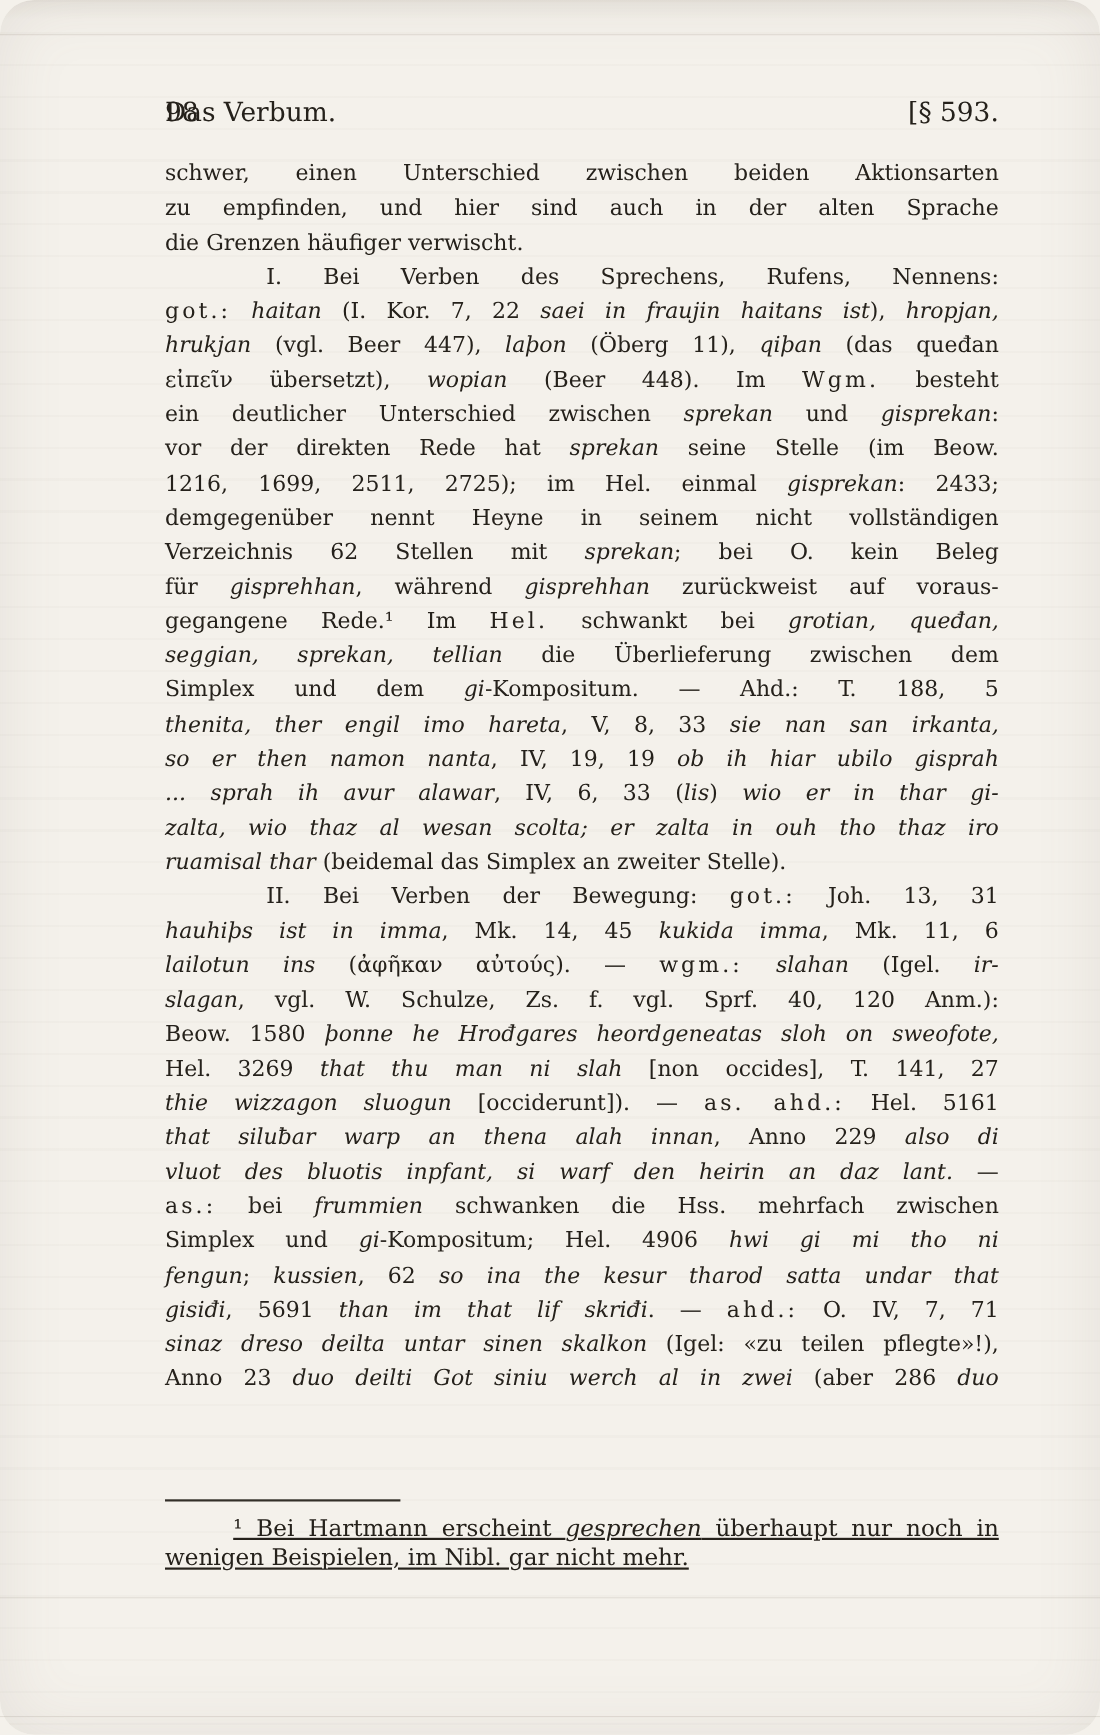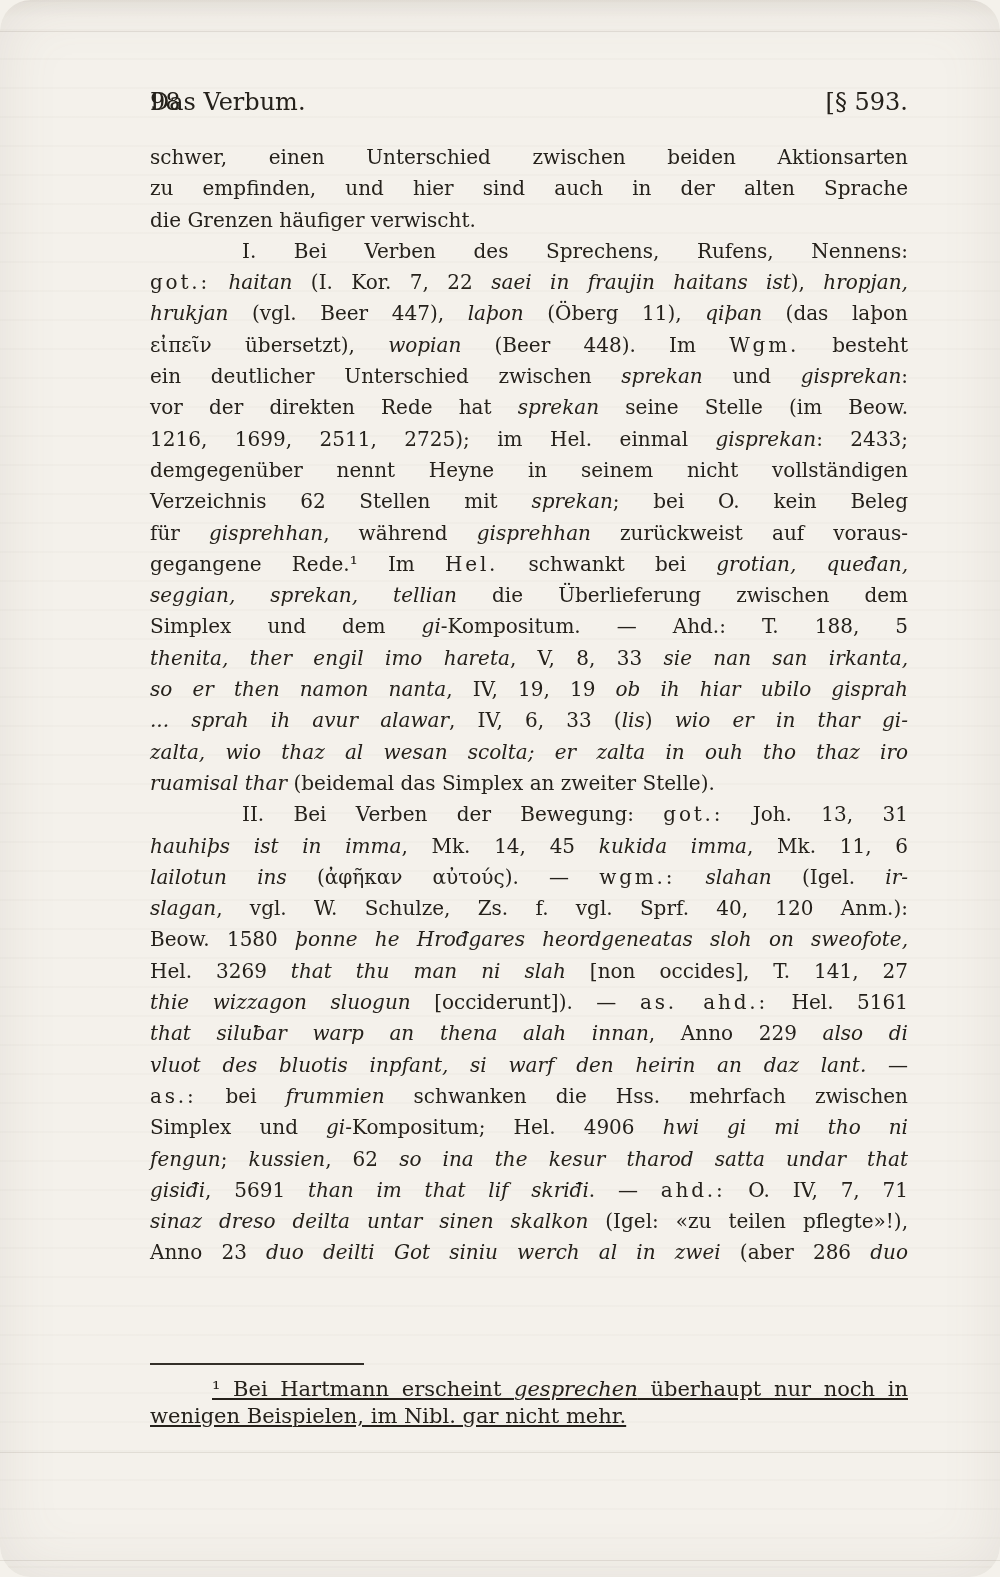--- a/index.html
+++ b/index.html
@@ -56,21 +56,21 @@
     <span class="runtitle">Das Verbum.</span>
     <span class="sectref">[§ 593.</span>
   </div>
 
   <div class="body-text" id="body-text">
       <div class="tline"><span class="rm">schwer, einen Unterschied zwischen beiden Aktionsarten</span></div>
       <div class="tline"><span class="rm">zu empfinden, und hier sind auch in der alten Sprache</span></div>
       <div class="tline flush"><span class="rm">die Grenzen häufiger verwischt.</span></div>
       <div class="tline indent"><span class="rm">I. Bei Verben des Sprechens, Rufens, Nennens:</span></div>
       <div class="tline"><span class="lsp">got.:</span><span class="rm"> </span><span class="it">haitan</span><span class="rm"> (I. Kor. 7, 22 </span><span class="it">saei in fraujin haitans ist</span><span class="rm">), </span><span class="it">hropjan,</span></div>
-      <div class="tline"><span class="it">hrukjan</span><span class="rm"> (vgl. Beer 447), </span><span class="it">laþon</span><span class="rm"> (Öberg 11), </span><span class="it">qiþan</span><span class="rm"> (das laþon</span></div>
+      <div class="tline"><span class="it">hrukjan</span><span class="rm"> (vgl. Beer 447), </span><span class="it">laþon</span><span class="rm"> (Öberg 11), </span><span class="it">qiþan</span><span class="rm"> (das queđan</span></div>
       <div class="tline"><span class="rm">εἰπεῖν übersetzt), </span><span class="it">wopian</span><span class="rm"> (Beer 448). Im </span><span class="lsp">Wgm.</span><span class="rm"> besteht</span></div>
       <div class="tline"><span class="rm">ein deutlicher Unterschied zwischen </span><span class="it">sprekan</span><span class="rm"> und </span><span class="it">gisprekan</span><span class="rm">:</span></div>
       <div class="tline"><span class="rm">vor der direkten Rede hat </span><span class="it">sprekan</span><span class="rm"> seine Stelle (im Beow.</span></div>
       <div class="tline"><span class="rm">1216, 1699, 2511, 2725); im Hel. einmal </span><span class="it">gisprekan</span><span class="rm">: 2433;</span></div>
       <div class="tline"><span class="rm">demgegenüber nennt Heyne in seinem nicht vollständigen</span></div>
       <div class="tline"><span class="rm">Verzeichnis 62 Stellen mit </span><span class="it">sprekan</span><span class="rm">; bei O. kein Beleg</span></div>
       <div class="tline"><span class="rm">für </span><span class="it">gisprehhan</span><span class="rm">, während </span><span class="it">gisprehhan</span><span class="rm"> zurückweist auf voraus-</span></div>
       <div class="tline"><span class="rm">gegangene Rede.¹ Im </span><span class="lsp">Hel.</span><span class="rm"> schwankt bei </span><span class="it">grotian, queđan,</span></div>
       <div class="tline"><span class="it">seggian, sprekan, tellian</span><span class="rm"> die Überlieferung zwischen dem</span></div>
       <div class="tline"><span class="rm">Simplex und dem </span><span class="it">gi</span><span class="rm">-Kompositum. — Ahd.: T. 188, 5</span></div>

